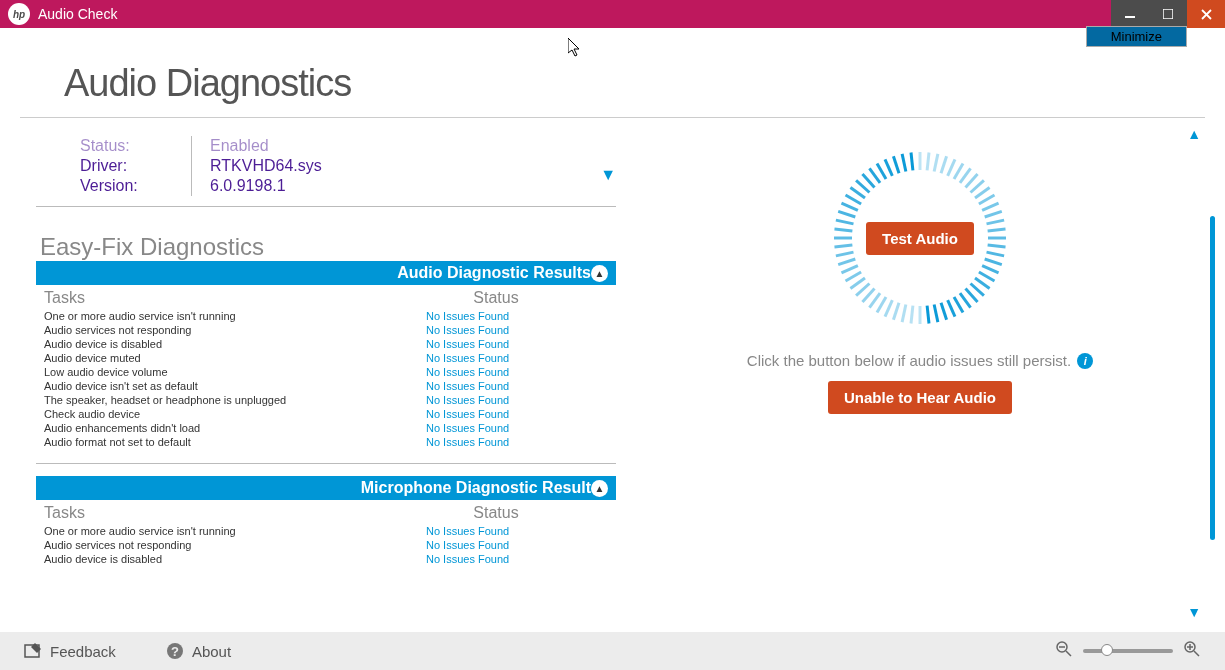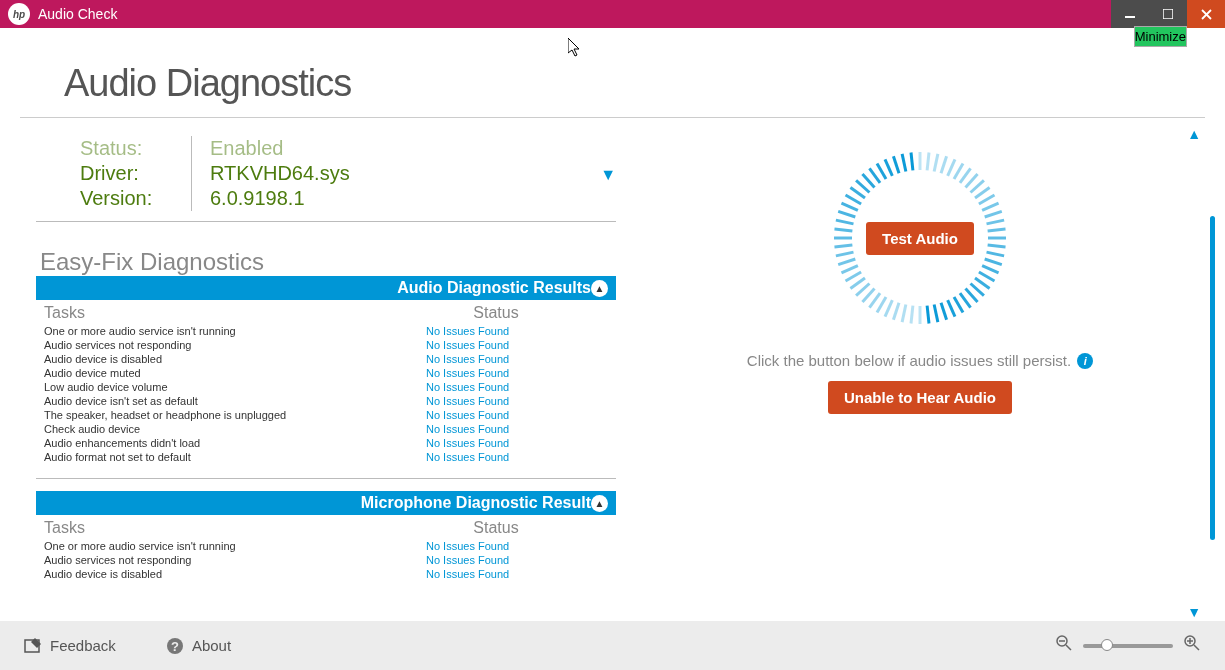--- a/index.html
+++ b/index.html
@@ -7,36 +7,36 @@
 
 
 .titlebar { height: 28px; background: #be185d; display: flex; align-items: center; padding: 0 0 0 8px; color: #fff; }
 .hp-logo { width: 22px; height: 22px; border-radius: 50%; background: #fff; display: flex; align-items: center; justify-content: center; color: #4c4c4c; font-size: 10px; font-weight: bold; font-style: italic; margin-right: 8px; }
 .titlebar-title { font-size: 14px; flex: 1; }
 .win-controls { display: flex; height: 100%; }
 .win-btn { width: 38px; height: 100%; display: flex; align-items: center; justify-content: center; cursor: pointer; }
 .win-min, .win-max { background: #4c4c4c; }
 .win-close { background: #d04a1f; }
 .win-btn svg { fill: #fff; }
-.tooltip-min { position: absolute; right: 38px; top: 26px; background: #22c55e; border: 1px solid #aaa; padding: 2px 0; font-size: 13px; z-index: 50; }
+.tooltip-min { position: absolute; right: 38px; top: 26px; background: #0369a1; border: 1px solid #aaa; padding: 2px 24px; font-size: 13px; z-index: 50; }
 
 .cursor { position: absolute; left: 568px; top: 38px; z-index: 60; pointer-events: none; }
 
 
 .page-header { padding: 22px 0 12px 44px; border-bottom: 1px solid #ccc; margin: 12px 20px; }
 .page-header h1 { font-weight: 300; font-size: 38px; color: #555; letter-spacing: -1px; }
 
 
 .content { position: relative; height: 550px; }
 .left-col { position: absolute; left: 36px; top: 0; width: 580px; }
 .right-col { position: absolute; left: 660px; top: 0; width: 520px; }
 
 
 .info-block { padding: 6px 0 10px 44px; border-bottom: 1px solid #bbb; position: relative; }
-.info-row { display: flex; font-size: 20px; color: #4d7c0f; padding: 1px 0; }
+.info-row { display: flex; font-size: 16px; color: #4c1d95; padding: 1px 0; }
 .info-label { width: 100px; }
 .info-value { padding-left: 30px; }
 .info-sep { position: absolute; left: 155px; top: 6px; bottom: 10px; width: 1px; background: #bbb; }
 .info-chev { position: absolute; right: 0; top: 36px; color: #0096d6; font-size: 16px; }
 
 
 .section-title { font-size: 24px; font-weight: 300; color: #888; padding: 26px 0 0 4px; }
 
 
 .result-header { background: #0096d6; color: #fff; font-weight: bold; font-size: 16px; padding: 3px 8px; display: flex; justify-content: flex-end; align-items: center; }
@@ -56,21 +56,21 @@
 .btn-orange { background: #d04a1f; color: #fff; border: none; padding: 8px 16px; font-size: 15px; font-weight: bold; border-radius: 3px; cursor: pointer; }
 .help-text { color: #888; font-size: 15px; margin: 24px 0 12px 0; display: flex; align-items: center; gap: 6px; }
 .info-badge { width: 16px; height: 16px; border-radius: 50%; background: #0096d6; color: #fff; display: inline-flex; align-items: center; justify-content: center; font-size: 11px; font-weight: bold; font-style: italic; }
 
 
 .scroll-up { position: absolute; right: 24px; top: 126px; color: #0096d6; font-size: 14px; }
 .scroll-down { position: absolute; right: 24px; bottom: 50px; color: #0096d6; font-size: 14px; }
 .scroll-track { position: absolute; right: 10px; top: 216px; bottom: 130px; width: 5px; background: #0096d6; border-radius: 3px; }
 
 
-.footer { position: absolute; bottom: 0; left: 0; right: 0; height: 49px; background: #ececec; display: flex; align-items: center; padding: 0 24px; font-size: 15px; color: #555; }
+.footer { position: absolute; bottom: 0; left: 0; right: 0; height: 38px; background: #ececec; display: flex; align-items: center; padding: 0 24px; font-size: 15px; color: #555; }
 .footer-item { display: flex; align-items: center; gap: 8px; margin-right: 50px; cursor: pointer; }
 .footer-spacer { flex: 1; }
 .zoom-group { display: flex; align-items: center; gap: 10px; }
 .zoom-icon { font-size: 18px; color: #666; }
 .zoom-slider { width: 90px; height: 4px; background: #999; border-radius: 2px; position: relative; }
 .zoom-thumb { position: absolute; left: 18px; top: -5px; width: 12px; height: 12px; border-radius: 50%; background: #fff; border: 1px solid #888; }
 </style>
 </head>
 <body>
 

